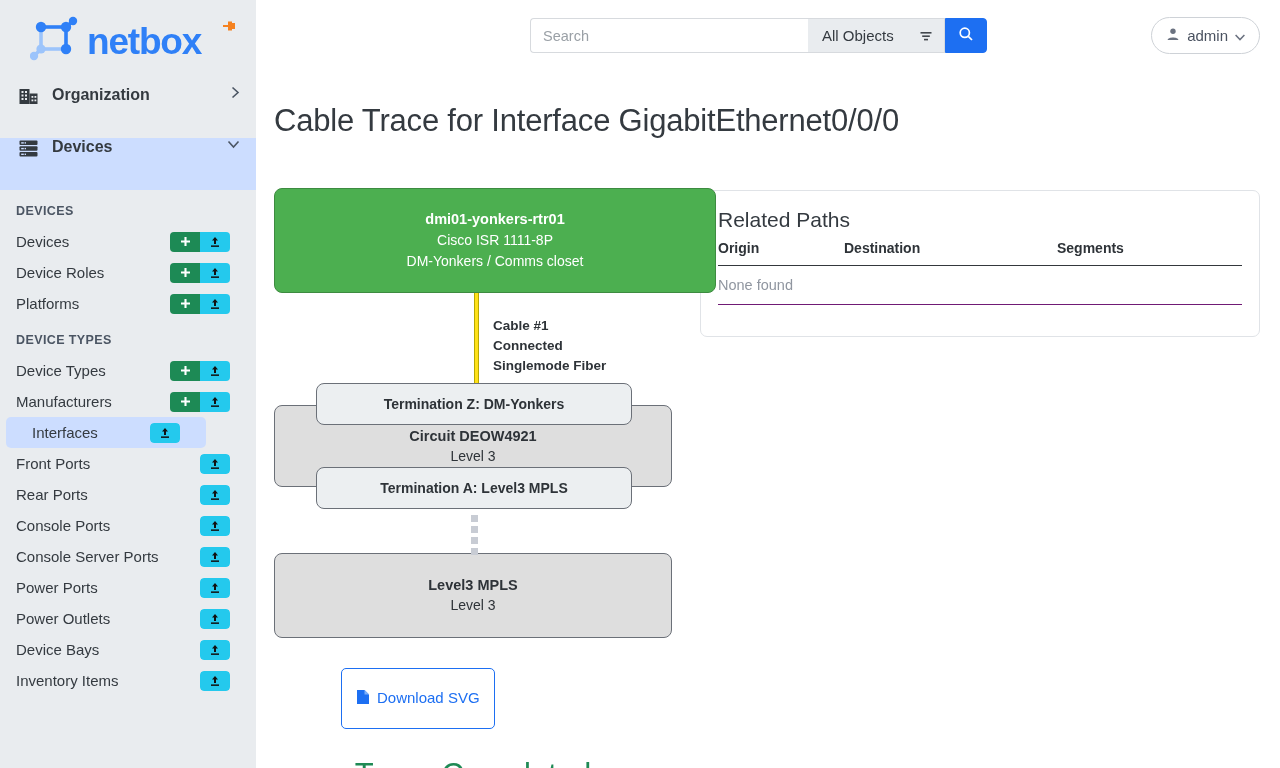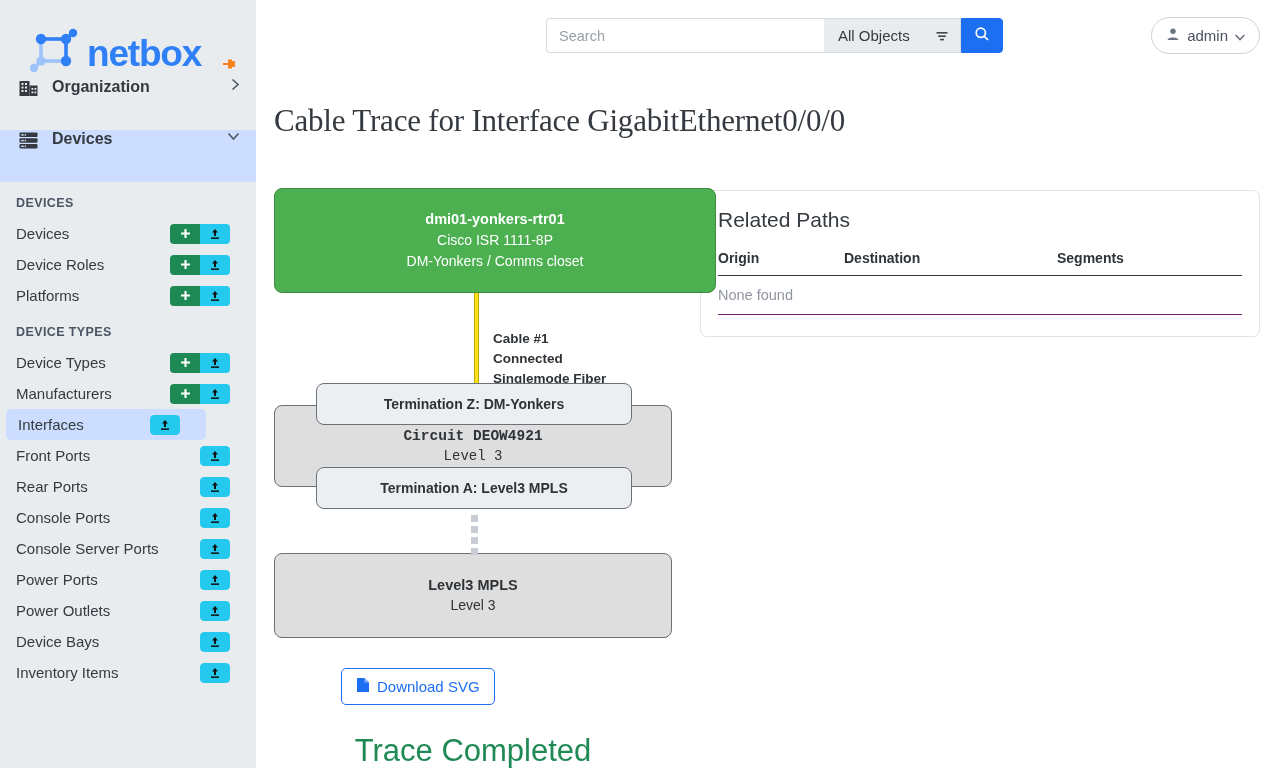--- a/index.html
+++ b/index.html
@@ -17,22 +17,23 @@
 
   
   .sidebar {
     width: 256px; min-width: 256px; height: 768px;
     background: #e9ecef;
     overflow: hidden;
     position: relative;
   }
   .brand-row {
     height: 78px;
-    display: flex; align-items: flex-end;
+    display: flex; align-items: flex-start;
     padding: 8px 16px 0 30px;
+    margin-top: 8px;
   }
   .brand-logo { display: flex; align-items: center; gap: 9px; flex: 1; }
   .netbox-word {
     font-size: 37px; font-weight: 700; color: #2f80f7;
     letter-spacing: -1.2px; line-height: 1;
   }
   .pin-icon { margin-left: auto; display: block; }
 
   .nav-group {
     display: flex; align-items: flex-start;
@@ -58,21 +59,21 @@
     display: flex; align-items: center;
     height: 31px; margin: 0 0 0 0;
     padding: 0 10px 0 16px;
     position: relative;
     cursor: pointer;
   }
   .nav-item .label {
     font-size: 15px; color: #343a40;
     flex: 1; line-height: 1;
   }
-  .nav-item.active-item { background: #ccddff; border-radius: 5px; margin: 0 50px 0 6px; padding-left: 12px; }
+  .nav-item.active-item { background: #ccddff; border-radius: 5px; margin: 0 50px 0 6px; padding-left: 26px; }
   .btn-grp {
     position: absolute; right: 26px; top: 50%; transform: translateY(-50%);
     display: flex; border-radius: 4px; overflow: hidden;
   }
   .sq-btn {
     width: 30px; height: 20px;
     display: flex; align-items: center; justify-content: center;
     cursor: pointer;
   }
   .sq-add { background: #1d8a55; }
@@ -88,21 +89,21 @@
   }
   .topbar {
     height: 70px;
     display: flex; align-items: center;
     padding: 0 20px;
     position: relative;
   }
   .search-wrap {
     display: flex; align-items: stretch;
     margin: 0 auto 0 auto;
-    position: absolute; left: 290px; top: 18px;
+    position: absolute; left: 274px; top: 18px;
     height: 35px;
   }
   .search-input {
     width: 278px; height: 35px;
     border: 1px solid #d7dade; border-right: none;
     border-radius: 4px 0 0 4px;
     padding: 0 12px;
     font-size: 14.5px; color: #343a40;
     background: #fff; outline: none;
     font-family: "Liberation Sans", sans-serif;
@@ -138,21 +139,20 @@
     border: 1px solid #ced2d7; border-radius: 19px;
     background: #fff;
     font-size: 15px; color: #4a5260;
     cursor: pointer;
   }
 
   .page-title {
     font-size: 31px; font-weight: 400; color: #343a40;
     padding: 12px 16px 0 18px;
     letter-spacing: -.2px;
-    font-family: Liberation Serif, serif;
   }
 
   .content {
     display: flex;
     padding: 28px 20px 0 18px;
     gap: 26px;
   }
 
   
   .trace-col { width: 400px; position: relative; }
@@ -179,21 +179,20 @@
     margin: -22px auto 0 auto;
     position: relative; z-index: 3;
   }
   .node-circuit {
     width: 398px; height: 82px;
     background: #dedede; border-color: #6b7078;
     color: #2e3338;
     gap: 4px;
     position: relative; z-index: 1;
     margin-top: -20px;
-    font-family: Liberation Mono, monospace;
   }
   .node-circuit .c1 { font-size: 14.5px; font-weight: 700; }
   .node-circuit .c2 { font-size: 14px; font-weight: 400; }
 
   .node-provider {
     width: 398px; height: 85px;
     background: #dedede; border-color: #6b7078;
     color: #2e3338;
     gap: 4px;
     align-items: center;
@@ -206,40 +205,40 @@
     height: 112px;
     width: 398px;
   }
   .cable-line {
     position: absolute; left: 200px; top: 0;
     width: 5px; height: 112px;
     background: #ffe119;
     border-left: 1px solid #b8a800; border-right: 1px solid #b8a800;
   }
   .cable-text {
-    position: absolute; left: 219px; top: 36px;
+    position: absolute; left: 219px; top: 23px;
     text-align: left; color: #2e3338;
   }
   .cable-text .l1 { font-size: 13.5px; font-weight: 700; line-height: 20px; }
   .cable-text .l2, .cable-text .l3 { font-size: 13.5px; font-weight: 700; line-height: 20px; }
 
   .dotted-seg {
     height: 44px; width: 398px;
     position: relative;
   }
   .dotted-seg .dot {
     position: absolute; left: 197px;
     width: 7px; height: 7px;
     background: #c8ccd4;
   }
 
   .dl-btn {
-    display: inline-flex; align-items: center; gap: 7px;
+    display: inline-flex; gap: 7px;
     margin: 30px 0 0 67px;
-    padding: 8px 14px;
+    padding: 20px 14px;
     border: 1px solid #1d6ff2; border-radius: 5px;
     background: #fff; color: #1d6ff2;
     font-size: 15px; cursor: pointer;
   }
   .trace-done {
     text-align: center;
     font-size: 31px; color: #1f8a55;
     margin-top: 28px;
     width: 398px;
   }
@@ -247,21 +246,21 @@
   
   .card {
     width: 568px; height: 147px;
     border: 1px solid #e0e3e7; border-radius: 7px;
     background: #fff;
     padding: 17px 17px 0 17px;
     margin-top: 2px;
   }
   .card-title {
     font-size: 21px; color: #343a40; font-weight: 400;
-    margin-bottom: 18px;
+    margin-bottom: 8px;
   }
   table.paths { width: 100%; border-collapse: collapse; }
   table.paths th {
     text-align: left;
     font-size: 14px; font-weight: 700; color: #2e3338;
     padding: 0 0 9px 0;
     border-bottom: 1.5px solid #34383d;
   }
   table.paths th.c1 { width: 126px; }
   table.paths th.c2 { width: 213px; }

